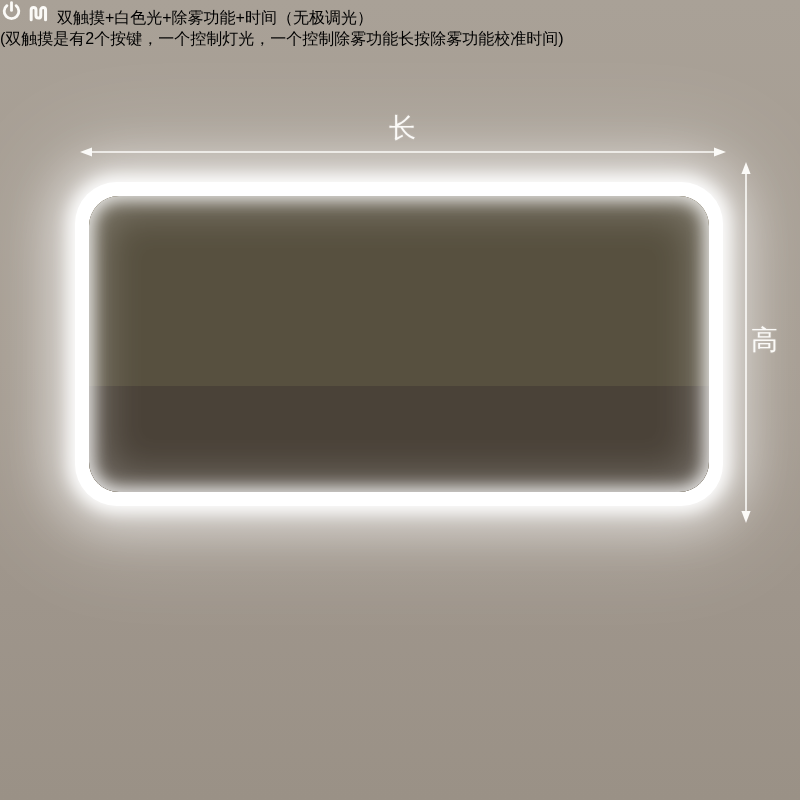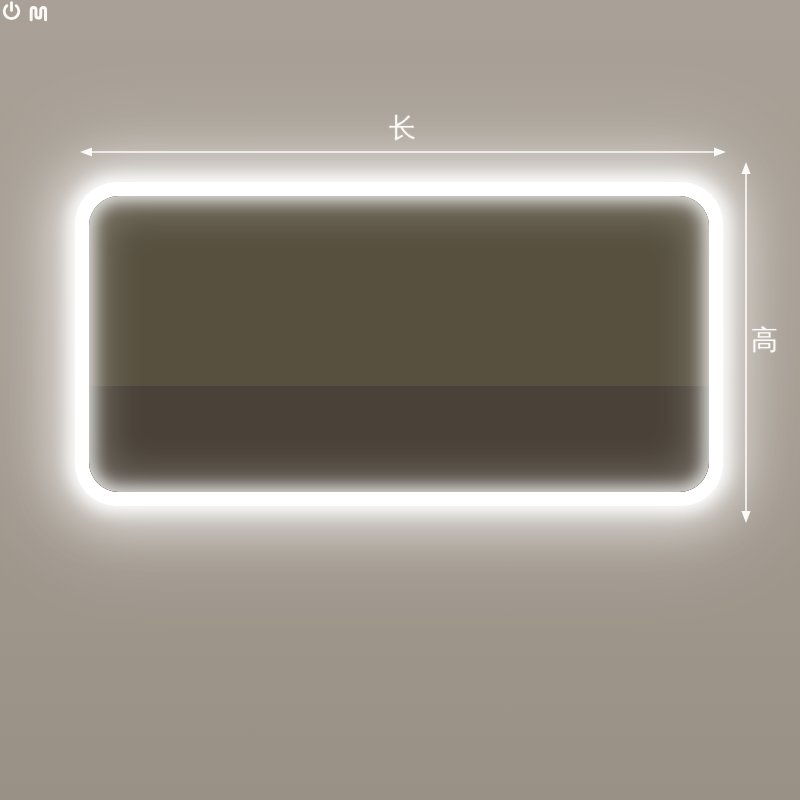--- a/index.html
+++ b/index.html
@@ -170,20 +170,22 @@
         <svg width="23" height="23" viewBox="0 0 22 22" fill="none" stroke="#fbfaf7" stroke-width="2.7" stroke-linecap="round">
           <path d="M11 2.5 V10"></path>
           <path d="M6.6 5.4 a7 7 0 1 0 8.8 0"></path>
         </svg>
       </span>
       <span class="feat-icon">
         <svg width="25" height="21" viewBox="0 0 24 20" fill="none" stroke="#fbfaf7" stroke-width="2.9" stroke-linecap="round">
           <path d="M4 17 V7.5 a2.3 2.3 0 0 1 4.6 0 V13 a2.3 2.3 0 0 0 4.6 0 V7.5 a2.3 2.3 0 0 1 4.6 0 V17"></path>
         </svg>
       </span>
+      <span id="headline">双触摸+白色光+除雾功能+时间（无极调光）</span>
     </div>
 
+    <div id="subline">(双触摸是有2个按键，一个控制灯光，一个控制除雾功能长按除雾功能校准时间)</div>
 
     <div id="divider-2" class="divider"></div>
     <div id="bottom-strip"></div>
   </div>
 
 </div>
 
 </body></html>

